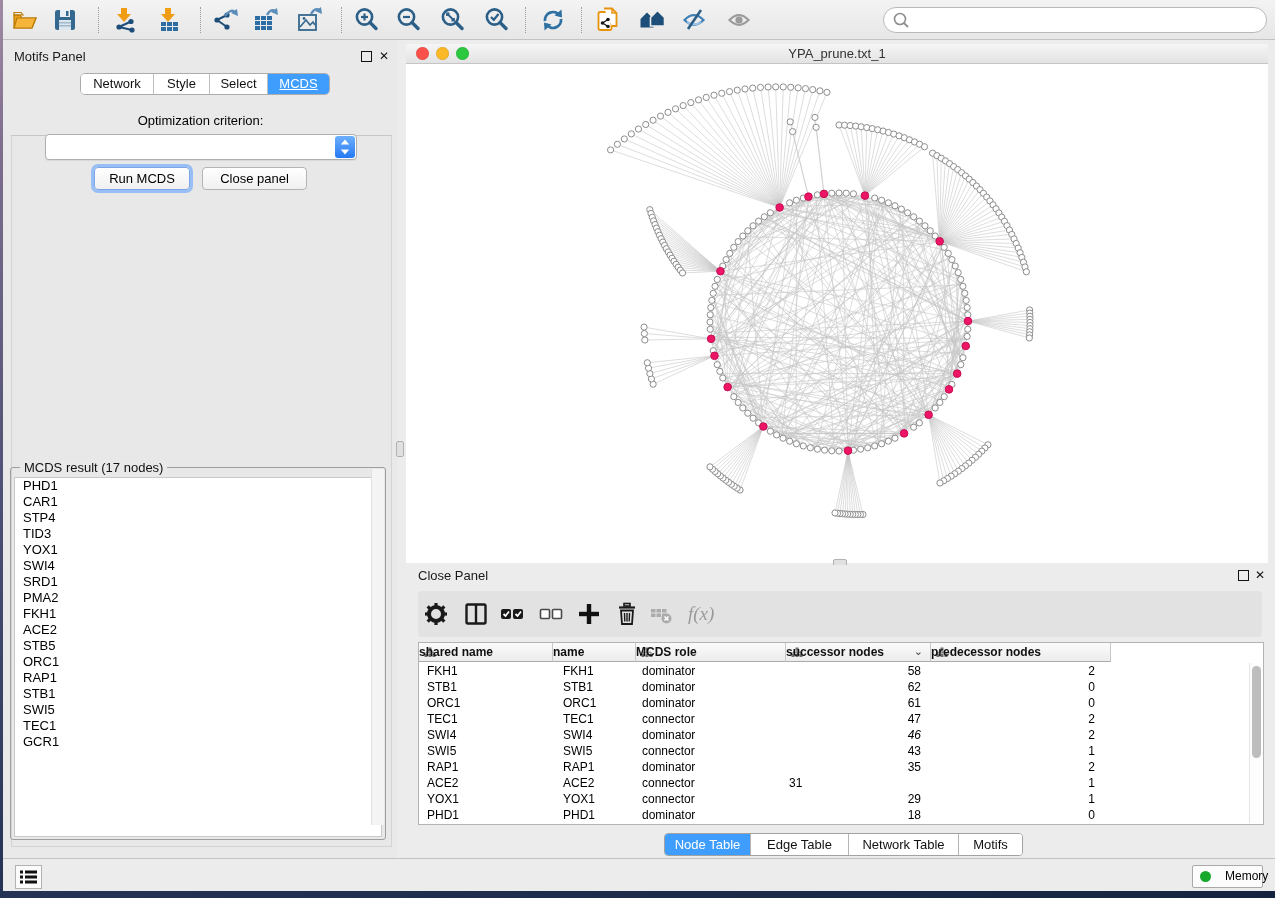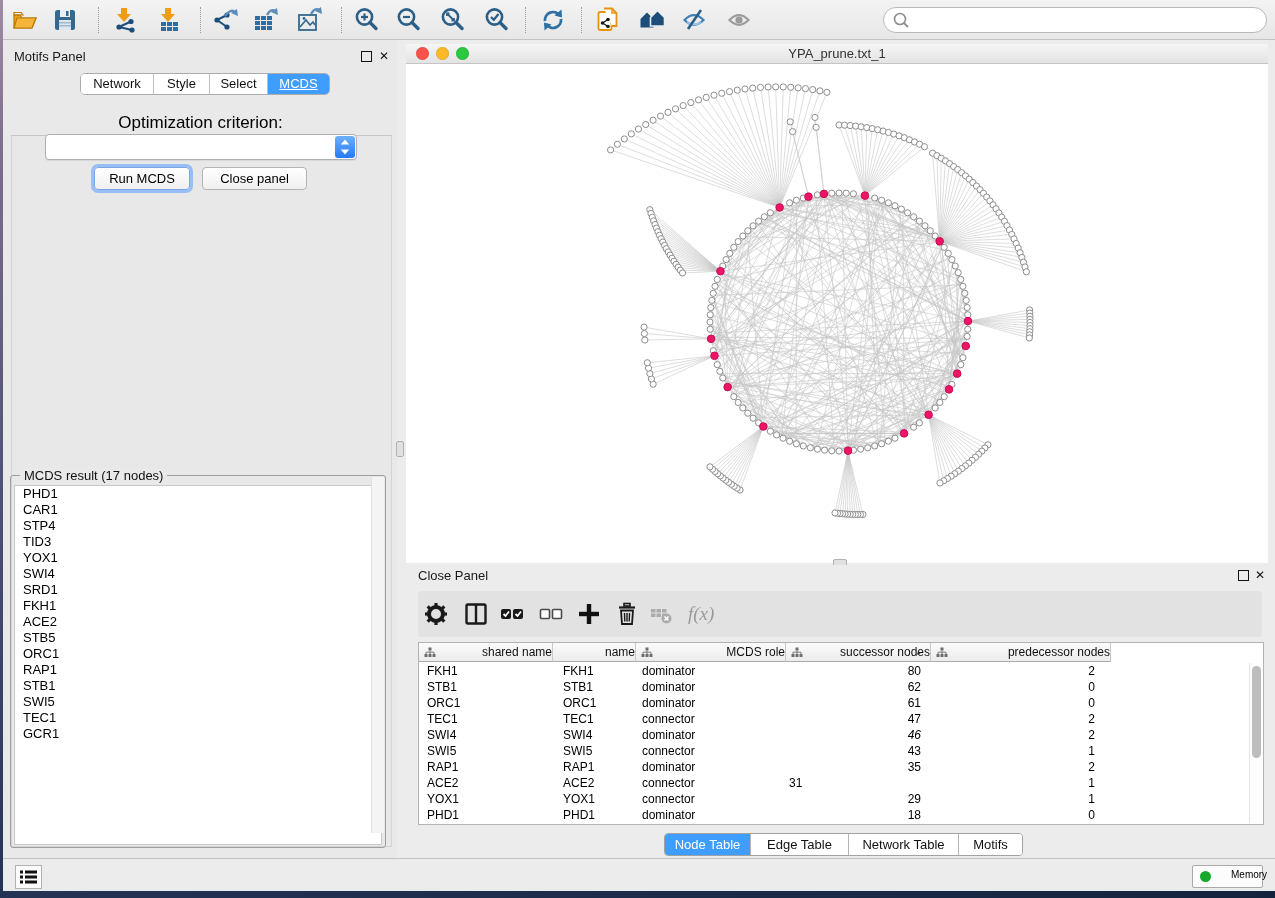--- a/index.html
+++ b/index.html
@@ -17,62 +17,62 @@
   
   .cp{left:3px;top:40px;width:394px;height:818px;background:#e9e9e9;}
   .ptitle{font-size:13px;color:#1a1a1a;}
   .wbtn{font-size:12px;color:#111;line-height:12px;cursor:default;}
   .floatsq{width:9px;height:9px;border:1.5px solid #111;}
   .cp-box{left:11px;top:135px;width:379px;height:710px;border:1px solid #d4d4d4;border-top-color:#c6c6c6;background:#e8e8e8;}
   .segtabs{display:flex;height:22px;border:1px solid #acacac;border-radius:5px;overflow:hidden;background:#fff;box-sizing:border-box;}
   .seg{font-size:13px;line-height:20px;text-align:center;color:#111;border-left:1px solid #bfbfbf;background:#fff;}
   .seg:first-child{border-left:none;}
   .seg.active{background:#3f9efd;color:#fff;}
-  .optlabel{left:11px;top:113px;width:379px;text-align:center;font-size:17px;color:#000;}
+  .optlabel{left:11px;top:113px;width:379px;text-align:center;font-size:13px;color:#000;}
   .select{left:45px;top:134px;width:310px;height:24px;background:#fff;border:1px solid #afafaf;border-radius:4px;box-shadow:0 1px 1px rgba(0,0,0,.07);}
   .select-text{position:absolute;left:9px;top:0;line-height:24px;font-size:13px;color:#000;white-space:nowrap;}
   .stepper{position:absolute;right:1px;top:1px;width:20px;height:22px;border-radius:3px;background:linear-gradient(#6db0fd,#2579f3);}
   .btn{position:absolute;height:23px;background:linear-gradient(#ffffff,#f0f0f0);border:1px solid #b4b4b4;border-radius:4px;font-size:13px;color:#000;text-align:center;line-height:21px;box-sizing:border-box;}
   .btn.focusring{box-shadow:0 0 0 3px rgba(86,156,255,.55);border-color:#7ba7e8;}
-  .gb{left:10px;top:427px;width:374px;height:371px;border:1px solid #9e9e9e;border-radius:3px;margin-top:8px;}
+  .gb{left:10px;top:427px;width:374px;height:371px;border:1px solid #9e9e9e;border-radius:3px;}
   .gb-title{position:absolute;left:9px;top:-8px;background:#e9e9e9;padding:0 4px;font-size:13px;color:#111;}
   .gb-list{position:absolute;left:3px;top:9px;width:366px;height:358px;background:#fff;border:1px solid #c9c9c9;overflow:hidden;}
   .gb-item{height:16px;line-height:16px;padding-left:8px;font-size:13px;color:#000;}
   .gb-track{position:absolute;top:1px;right:1px;width:12px;height:356px;background:#f4f4f4;border-left:1px solid #e2e2e2;}
   .vgrip{left:396px;top:441px;width:8px;height:16px;background:#e0e0e0;border:1px solid #b2b2b2;border-radius:2px;box-sizing:border-box;}
   .hgrip{left:833px;top:559px;width:14px;height:8px;background:#e0e0e0;border:1px solid #b2b2b2;border-radius:2px;box-sizing:border-box;}
   
   .nw-title{left:406px;top:44px;width:862px;height:20px;background:linear-gradient(#f5f5f5,#e3e3e3);border-bottom:1px solid #c5c5c5;box-sizing:border-box;}
   .nw-title .cap{position:absolute;left:0;top:2px;width:100%;text-align:center;font-size:13px;color:#333;}
   .tl{position:absolute;top:3px;width:13px;height:13px;border-radius:50%;box-shadow:inset 0 0 1px rgba(0,0,0,.35);}
   .nw-canvas{left:406px;top:64px;width:862px;height:499px;background:#fff;}
   
   .tp{left:406px;top:565px;width:862px;height:293px;background:#ececec;}
   .tp-toolbar{left:418px;top:591px;width:844px;height:46px;background:#e2e2e2;border-radius:4px;}
   .tpicon{position:absolute;top:601px;width:26px;height:26px;}
   .fx{font-family:"Liberation Serif","DejaVu Serif",serif;font-style:italic;font-size:19px;color:#9a9a9a;line-height:26px;}
   .ntable{left:418px;top:642px;width:844px;height:181px;background:#fff;border:1px solid #b3b3b3;box-sizing:content-box;}
   .th{position:absolute;top:0;height:19px;background:linear-gradient(#fbfbfb,#ececec);border-right:1px solid #c9c9c9;border-bottom:1px solid #acacac;font-size:12px;color:#111;box-sizing:border-box;}
-  .th .lbl{position:absolute;left:0;right:0;top:2px;text-align:right;}
+  .th .lbl{position:absolute;left:0;right:0;top:2px;text-align:left;font-weight:bold;}
   .th .hicon{position:absolute;left:5px;top:4px;}
   .th .chev{position:absolute;right:7px;top:2px;color:#444;font-size:11px;}
   .tr{position:absolute;left:0;width:692px;height:16px;}
   .td{position:absolute;top:0;height:16px;line-height:16px;font-size:12px;color:#000;white-space:nowrap;box-sizing:border-box;}
   .vtrack{position:absolute;left:830px;top:20px;width:13px;height:160px;background:#fdfdfd;border-left:1px solid #e4e4e4;box-sizing:border-box;}
   .vthumb{position:absolute;left:2px;top:3px;width:9px;height:92px;background:#bdbdbd;border-radius:5px;}
   .tp-tabs{left:664px;top:833px;height:21px;display:flex;border:1px solid #a2a2a2;border-radius:4px;overflow:hidden;background:#fff;box-sizing:content-box;}
   .ttab{font-size:13px;line-height:21px;text-align:center;color:#111;border-left:1px solid #b5b5b5;background:#fff;}
   .ttab:first-child{border-left:none;}
   .ttab.active{background:#3f9efd;color:#fff;}
   
   .statusbar{left:3px;top:858px;width:1272px;height:33px;background:#ececec;border-top:1px solid #c2c2c2;box-sizing:border-box;}
   .listbtn{position:absolute;left:12px;top:6px;width:27px;height:24px;background:#fbfbfb;border:1px solid #b3b3b3;box-sizing:border-box;}
   .membtn{position:absolute;left:1189px;top:6px;width:71px;height:23px;background:#fcfcfc;border:1px solid #a9a9a9;border-radius:2px;box-sizing:border-box;}
   .membtn .dot{position:absolute;left:7px;top:5px;width:11px;height:11px;border-radius:50%;}
-  .membtn .mlbl{position:absolute;left:38px;top:3px;font-size:10px;color:#000;}
+  .membtn .mlbl{position:absolute;left:32px;top:3px;font-size:12px;color:#000;}
 </style>
 </head>
 <body>
 
 <div class="stage">
   <div class="abs appwin"></div>
 
   <div class="abs toolbar">
     <div class="tbicon" style="left:8px">
       <svg width="28" height="28">
@@ -262,20 +262,21 @@
   <div class="abs gb" style="left:10px;top:467px">
     <div class="gb-title">MCDS result (17 nodes)</div>
     <div class="gb-list" id="mcds-list">
         <div class="gb-item">PHD1</div>
         <div class="gb-item">CAR1</div>
         <div class="gb-item">STP4</div>
         <div class="gb-item">TID3</div>
         <div class="gb-item">YOX1</div>
         <div class="gb-item">SWI4</div>
         <div class="gb-item">SRD1</div>
+        <div class="gb-item">PMA2</div>
         <div class="gb-item">FKH1</div>
         <div class="gb-item">ACE2</div>
         <div class="gb-item">STB5</div>
         <div class="gb-item">ORC1</div>
         <div class="gb-item">RAP1</div>
         <div class="gb-item">STB1</div>
         <div class="gb-item">SWI5</div>
         <div class="gb-item">TEC1</div>
         <div class="gb-item">GCR1</div>
       </div>
@@ -1180,21 +1181,21 @@
             </g>
           </svg>
           <span class="lbl">predecessor nodes</span>
         </div>
       </div>
     <div id="tbody">
         <div class="tr" style="top: 20px;">
           <span class="td" style="left: 0px; width: 134px; padding-left: 8px;">FKH1</span>
           <span class="td" style="left: 134px; width: 83px; padding-left: 10px;">FKH1</span>
           <span class="td" style="left: 217px; width: 150px; padding-left: 6px;">dominator</span>
-          <span class="td" style="left: 367px; width: 145px; text-align: right; padding-right: 10px;">80</span>
+          <span class="td" style="left: 367px; width: 145px; text-align: right; padding-right: 10px;">58</span>
           <span class="td" style="left: 512px; width: 180px; text-align: right; padding-right: 16px;">2</span>
         </div>
         <div class="tr" style="top: 36px;">
           <span class="td" style="left: 0px; width: 134px; padding-left: 8px;">STB1</span>
           <span class="td" style="left: 134px; width: 83px; padding-left: 10px;">STB1</span>
           <span class="td" style="left: 217px; width: 150px; padding-left: 6px;">dominator</span>
           <span class="td" style="left: 367px; width: 145px; text-align: right; padding-right: 10px;">62</span>
           <span class="td" style="left: 512px; width: 180px; text-align: right; padding-right: 16px;">0</span>
         </div>
         <div class="tr" style="top: 52px;">

